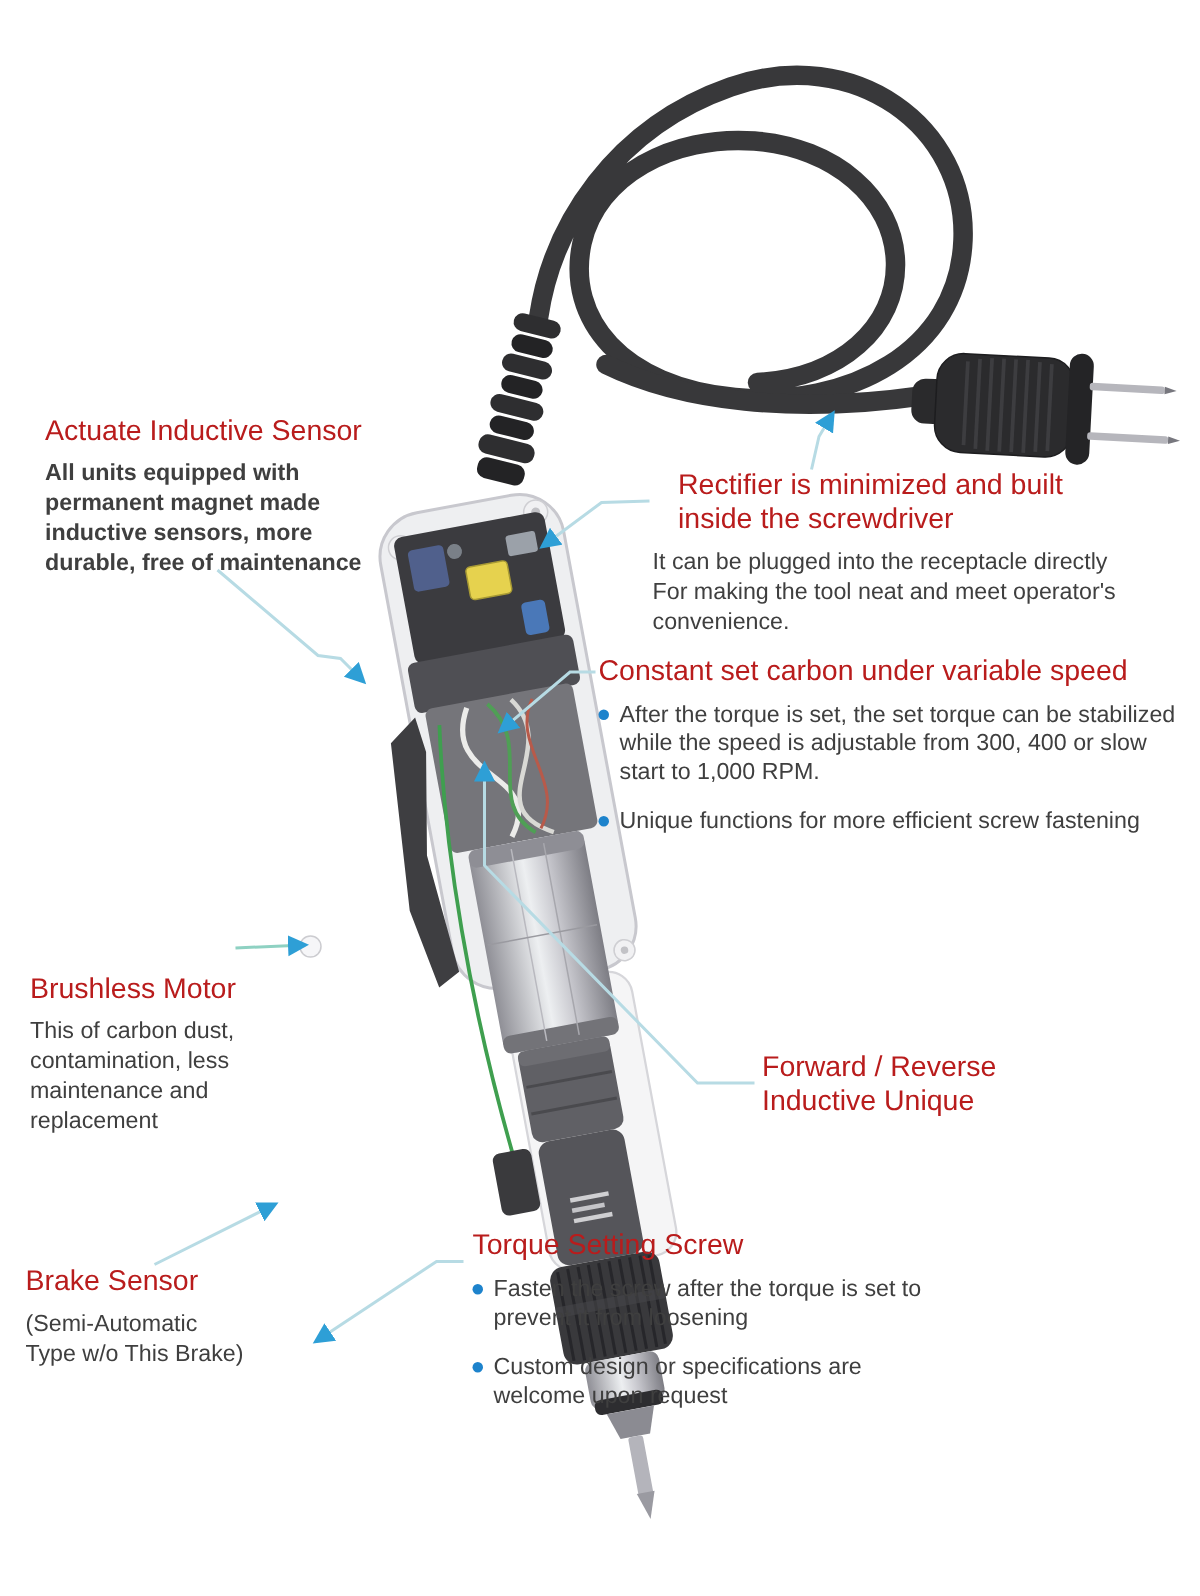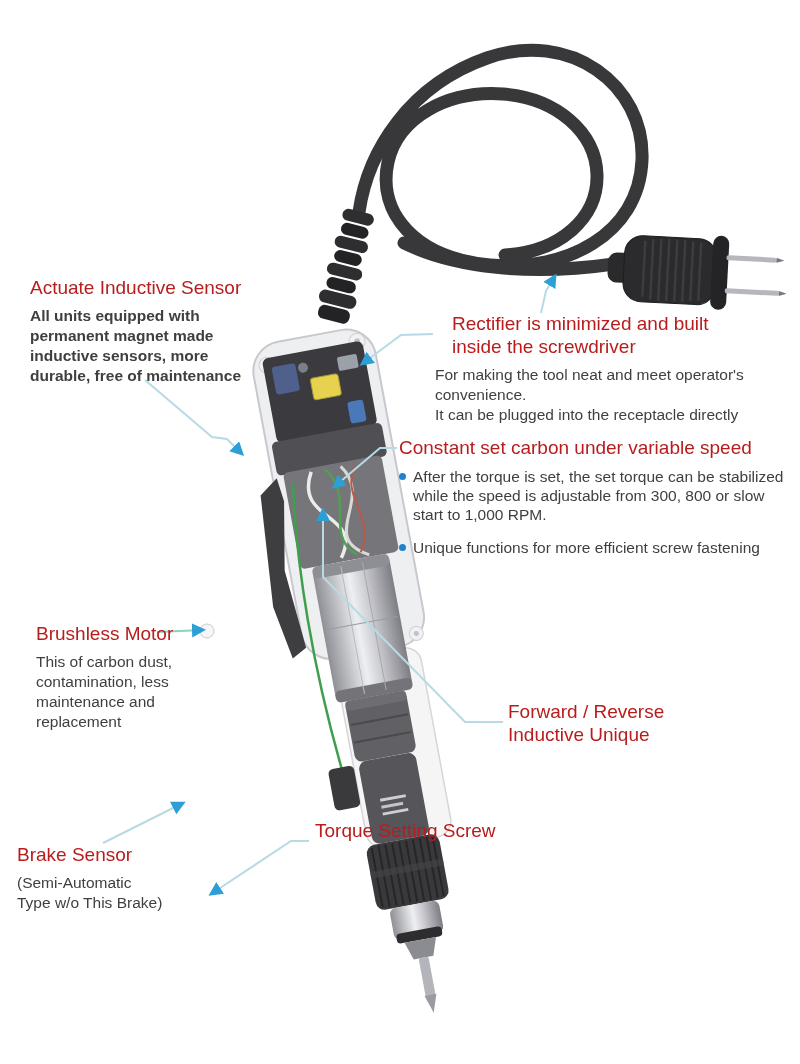--- a/index.html
+++ b/index.html
@@ -18,21 +18,21 @@
     background:#1d83cc;margin:6px 7px 0 0;}
   .bullet .btext{color:#3f3f3f;font-size:15.5px;line-height:19px;}
   
   #ann-actuate{left:30px;top:276px;width:240px;}
   #ann-actuate .ann-body{width:228px;font-weight:bold;}
   #ann-rectifier{left:435px;top:312px;width:360px;}
   #ann-rectifier .ann-title{width:292px;margin-left:17px;}
   #ann-rectifier .ann-line{width:348px;}
   #ann-constant{left:399px;top:436px;width:398px;}
   #ann-constant .btext{width:378px;}
-  #ann-brushless{left:20px;top:622px;width:180px;margin-left:16px;}
+  #ann-brushless{left:20px;top:648px;width:180px;}
   #ann-brushless .ann-body{width:172px;}
   #ann-forward{left:508px;top:700px;width:210px;}
   #ann-brake{left:17px;top:843px;width:200px;}
   #ann-torque{left:315px;top:819px;width:330px;}
   #ann-torque .btext{width:306px;}
 </style>
 </head>
 <body>
 
 <svg id="art" viewBox="0 0 800 1064">
@@ -203,31 +203,31 @@
 </svg>
 
 <div class="ann" id="ann-actuate">
   <div class="ann-title">Actuate Inductive Sensor</div>
   <div class="ann-body">All units equipped with permanent magnet made inductive sensors, more durable, free of maintenance</div>
 </div>
 
 <div class="ann" id="ann-rectifier">
   <div class="ann-title">Rectifier is minimized and built inside the screwdriver</div>
   <div class="ann-body">
+    <div class="ann-line">It can be plugged into the receptacle directly</div>
     <div class="ann-line">For making the tool neat and meet operator's convenience.</div>
-    <div class="ann-line">It can be plugged into the receptacle directly</div>
   </div>
 </div>
 
 <div class="ann" id="ann-constant">
   <div class="ann-title">Constant set carbon under variable speed</div>
   <div class="bullets">
     <div class="bullet">
       <span class="dot"></span>
-      <span class="btext">After the torque is set, the set torque can be stabilized while the speed is adjustable from 300, 800 or slow start to 1,000 RPM.</span>
+      <span class="btext">After the torque is set, the set torque can be stabilized while the speed is adjustable from 300, 400 or slow start to 1,000 RPM.</span>
     </div>
     <div class="bullet">
       <span class="dot"></span>
       <span class="btext">Unique functions for more efficient screw fastening</span>
     </div>
   </div>
 </div>
 
 <div class="ann" id="ann-brushless">
   <div class="ann-title">Brushless Motor</div>
@@ -242,13 +242,23 @@
 <div class="ann" id="ann-brake">
   <div class="ann-title">Brake Sensor</div>
   <div class="ann-body">
     <div class="ann-line">(Semi-Automatic</div>
     <div class="ann-line">Type w/o This Brake)</div>
   </div>
 </div>
 
 <div class="ann" id="ann-torque">
   <div class="ann-title">Torque Setting Screw</div>
+  <div class="bullets">
+    <div class="bullet">
+      <span class="dot"></span>
+      <span class="btext">Fasten the screw after the torque is set to prevent it from loosening</span>
+    </div>
+    <div class="bullet">
+      <span class="dot"></span>
+      <span class="btext">Custom design or specifications are welcome upon request</span>
+    </div>
+  </div>
 </div>
 
 </body></html>

